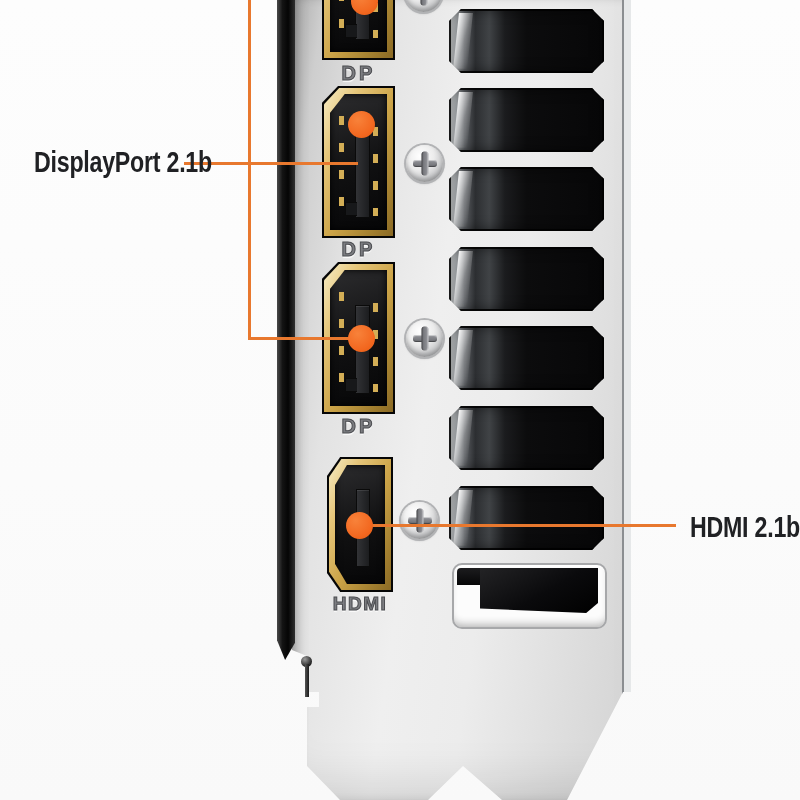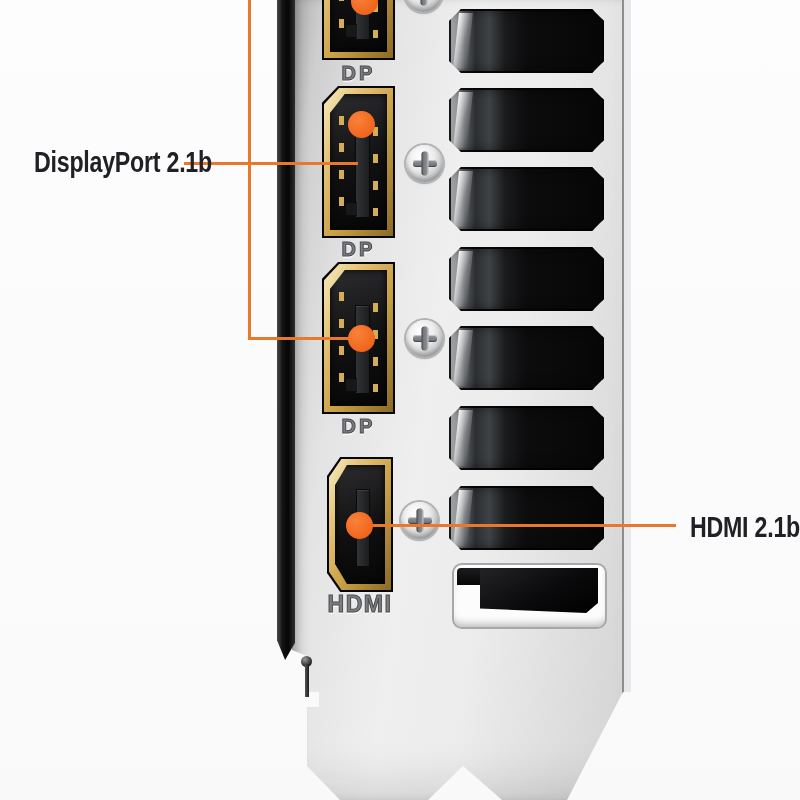--- a/index.html
+++ b/index.html
@@ -80,21 +80,21 @@
     background:repeating-linear-gradient(to bottom,#d3ae56 0 9px,rgba(0,0,0,0) 9px 27px);}
   .port .ticks.l{left:9px;}
   .port .ticks.r{right:9px;top:24%;bottom:10%;}
   
   .engraved{
     position:absolute;z-index:3;text-align:center;
     font-weight:700;font-size:20px;letter-spacing:3px;line-height:20px;
     color:#7c7d81;-webkit-text-stroke:1px #4b4c50;
     text-shadow:0 1.5px 1px rgba(255,255,255,.85);
   }
-  .engraved.hdmi-label{font-size:23px;letter-spacing:1.5px;}
+  .engraved.hdmi-label{font-size:19px;letter-spacing:1.5px;}
   
   .cline{position:absolute;z-index:6;background:var(--callout-orange,#E8782E);}
   .dot{position:absolute;z-index:7;width:27px;height:27px;border-radius:50%;
     background:radial-gradient(circle at 36% 32%,#f8823a 0%,var(--marker-orange,#F2671F) 65%,#e05a12 100%);}
   
   .callout-text{
     position:absolute;z-index:8;font-weight:700;font-size:29px;line-height:30px;
     color:var(--label-text,#202124);letter-spacing:-.3px;white-space:nowrap;
   }
   .callout-text.left{transform:scaleX(.8);transform-origin:right center;}

